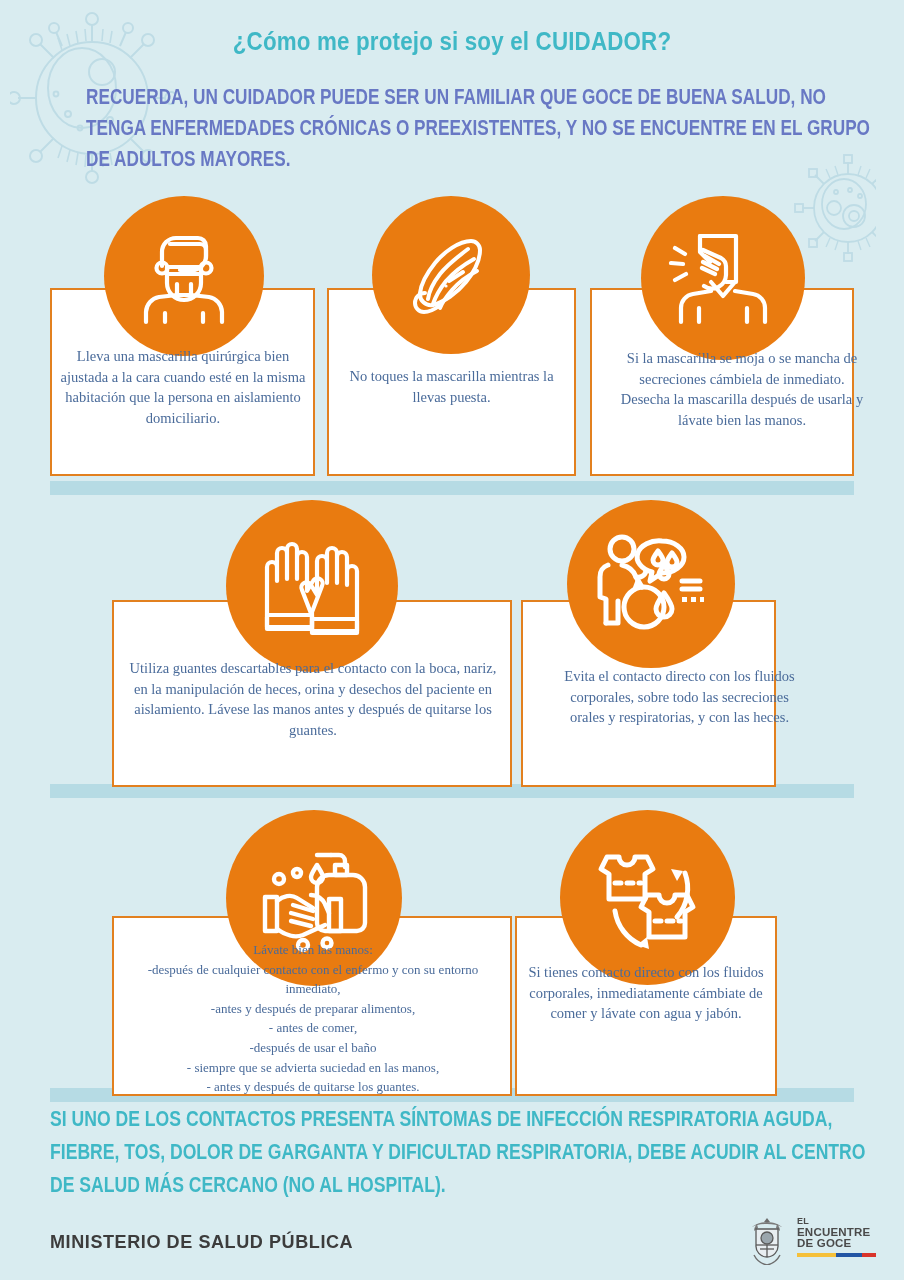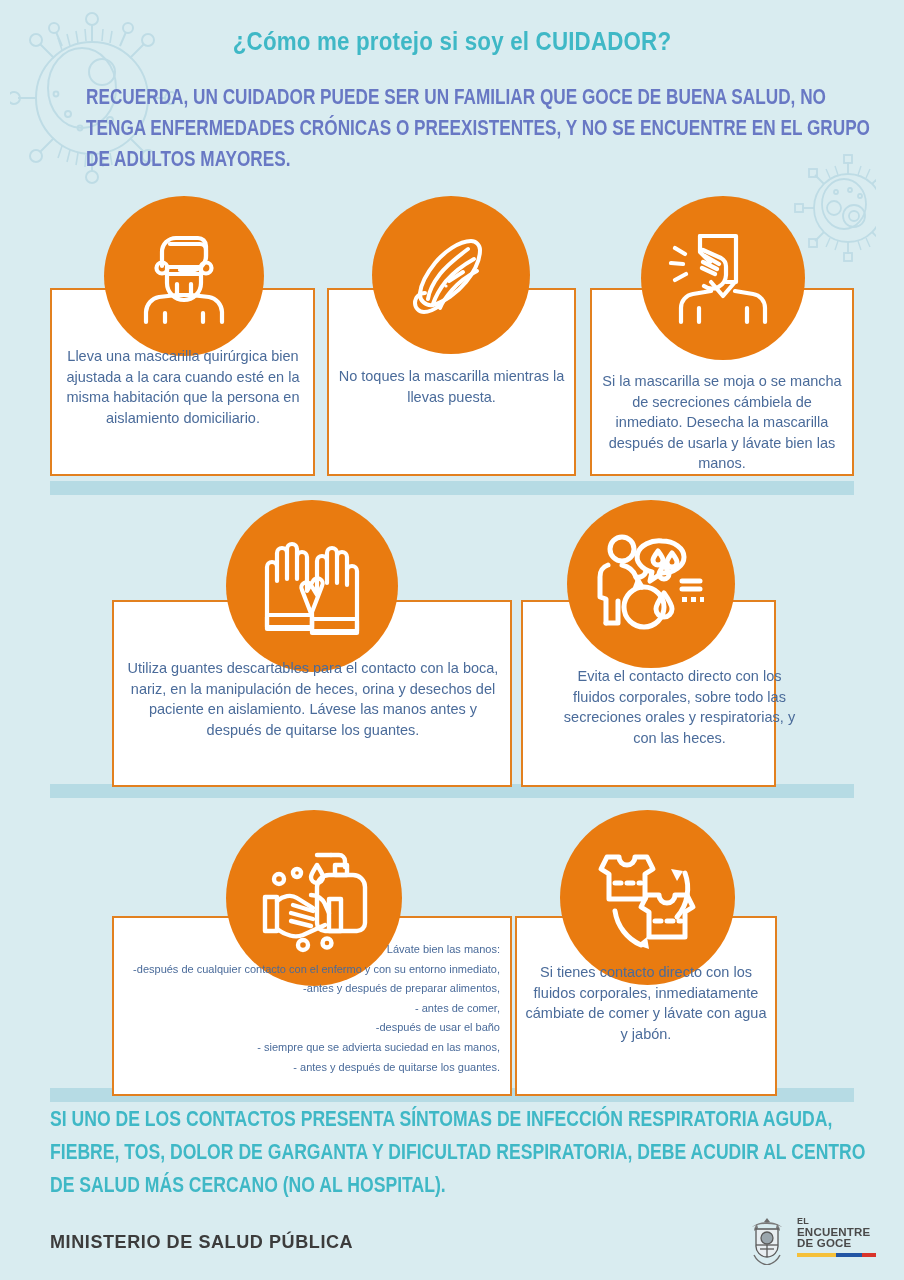--- a/index.html
+++ b/index.html
@@ -65,22 +65,23 @@
     z-index:3;
   }
   .bubble svg{display:block;}
   .ctext{
     position:absolute;left:8px;right:8px;
     color:#4a6b9a;
     font-size:14.5px;
     line-height:20.5px;
     text-align:center;
     z-index:4;
-  }
-  .ctext.left{text-align:right;left:14px;right:14px;font-size:11px;line-height:19.6px;}
+    font-family:Liberation Serif, serif;
+  }
+  .ctext.left{text-align:center;left:14px;right:14px;font-size:13px;line-height:19.6px;}
 
   
   .c1{left:50px;top:92px;width:265px;height:188px;}
   .c2{left:327px;top:92px;width:249px;height:188px;}
   .c3{left:590px;top:92px;width:264px;height:188px;}
   .b-a{left:104px;top:0px;width:160px;height:160px;}
   .b-b{left:372px;top:0px;width:158px;height:158px;}
   .b-c{left:641px;top:0px;width:164px;height:164px;}
 
   
@@ -266,21 +267,21 @@
           <path d="M33 14 v16 l10 10"></path>
           <path d="M36 28 l18 8 a10 10 0 0 1 5 9 v8 a14 14 0 0 1 -22 11"></path>
           <path d="M38 34 l14 8 M36 40 l14 7 M35 46 l13 6"></path>
           <path d="M18 32 l-10 -6 M16 42 l-12 -1 M19 52 l-11 6"></path>
           <path d="M44 60 l12 14 l12 -14"></path>
           <path d="M14 100 v-14 a14 14 0 0 1 12 -14 l18 -3 M98 100 v-14 a14 14 0 0 0 -12 -14 l-18 -3"></path>
           <path d="M32 100 v-14 M80 100 v-14"></path>
         </g>
       </svg>
     </div>
-    <div class="ctext" style="top:152px;left:598px;width:248px;margin-top:23px;">Si la mascarilla se moja o se mancha de secreciones cámbiela de inmediato. Desecha la mascarilla después de usarla y lávate bien las manos.</div>
+    <div class="ctext" style="top:152px;left:618px;width:248px;">Si la mascarilla se moja o se mancha de secreciones cámbiela de inmediato. Desecha la mascarilla después de usarla y lávate bien las manos.</div>
   </div>
 
   <div class="row row2">
 
     <div class="card c4"></div>
     <div class="bubble b-d">
       <svg width="118" height="118" viewBox="0 0 118 118">
         <g fill="none" stroke="#ffffff" stroke-width="4.2" stroke-linejoin="round" stroke-linecap="round">
           <path d="M14 66 V40 a5 5 0 0 1 10 0 v14 V26 a5 5 0 0 1 10 0 v26 V22 a5 5 0 0 1 10 0 v30 V30 a5 5 0 0 1 10 0 v34 l6 -10 a5 5 0 0 1 9 5 l-10 26 v15 h-45 z"></path>
           <path d="M14 88 h45"></path>

